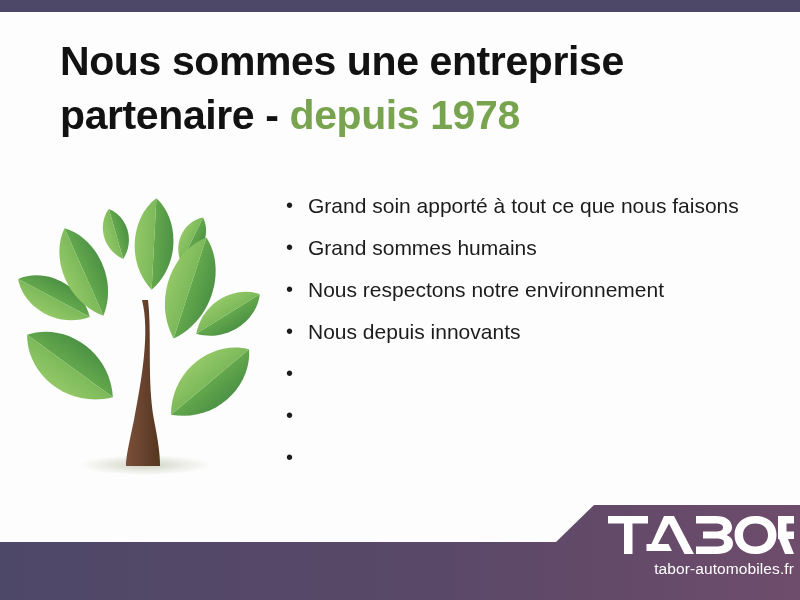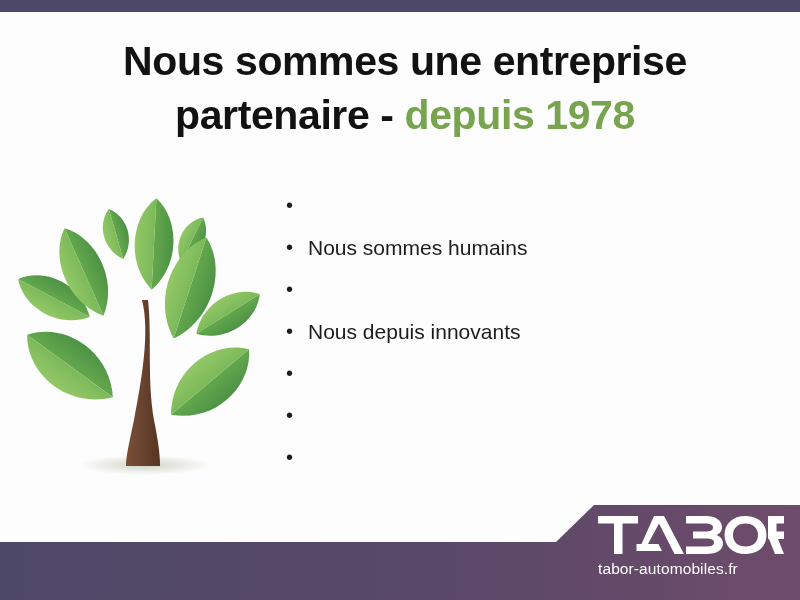--- a/index.html
+++ b/index.html
@@ -22,21 +22,21 @@
     left: 0; top: 0;
     width: 800px; height: 12px;
     background: #4e4868;
   }
 
   
   #heading {
     position: absolute;
     left: 60px; top: 34px;
     width: 690px;
-    text-align: center;
+    text-align: left;
     font-size: 41px;
     font-weight: bold;
     line-height: 1.32;
     letter-spacing: -0.4px;
     color: #121212;
   }
   #heading .accent { color: #78a44f; margin-top: 31px; }
 
   
   #bullets {
@@ -79,21 +79,21 @@
   }
   #footer-shape {
     position: absolute;
     left: 0; top: 0;
     width: 800px; height: 105px;
   }
   #logo-block {
     position: absolute;
     left: 598px; top: 516px;
     width: 196px;
-    text-align: left;
+    text-align: right;
   }
   #logo-wordmark {
     height: 38px;
     width: 186px;
     margin: 0 auto;
   }
   #logo-url {
     font-size: 15.5px;
     color: #ffffff;
     letter-spacing: 0.1px;
@@ -155,27 +155,29 @@
         <use href="#leafshape" transform="translate(176,106) rotate(18) scale(1.08,1.02)"></use>
         <use href="#leafshape" transform="translate(56,184)  rotate(-54) scale(1.22,1.02)"></use>
         <use href="#leafshape" transform="translate(196,200) rotate(50)  scale(1.16,0.98)"></use>
       </g>
     </svg>
   </div>
 
   <div id="bullets">
     <div class="bullet-row">
       <span class="bullet-dot">•</span>
-    </div>
-    <div class="bullet-row">
-      <span class="bullet-dot">•</span>
-      <span class="bullet-text">Nous sommes humains</span>
-    </div>
-    <div class="bullet-row">
-      <span class="bullet-dot">•</span>
+      <span class="bullet-text">Grand soin apporté à tout ce que nous faisons</span>
+    </div>
+    <div class="bullet-row">
+      <span class="bullet-dot">•</span>
+      <span class="bullet-text">Grand sommes humains</span>
+    </div>
+    <div class="bullet-row">
+      <span class="bullet-dot">•</span>
+      <span class="bullet-text">Nous respectons notre environnement</span>
     </div>
     <div class="bullet-row">
       <span class="bullet-dot">•</span>
       <span class="bullet-text">Nous depuis innovants</span>
     </div>
     <div class="bullet-row">
       <span class="bullet-dot">•</span>
     </div>
     <div class="bullet-row">
       <span class="bullet-dot">•</span>

